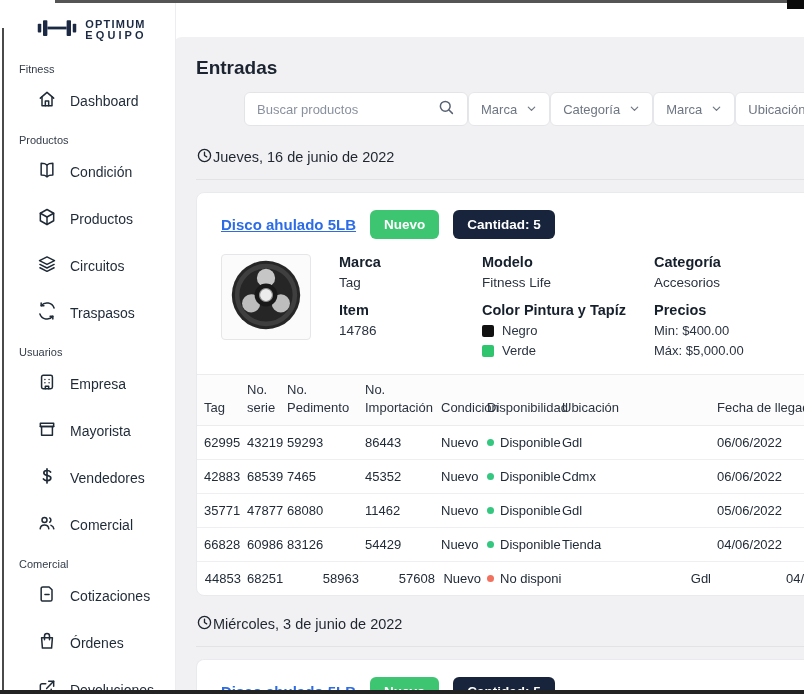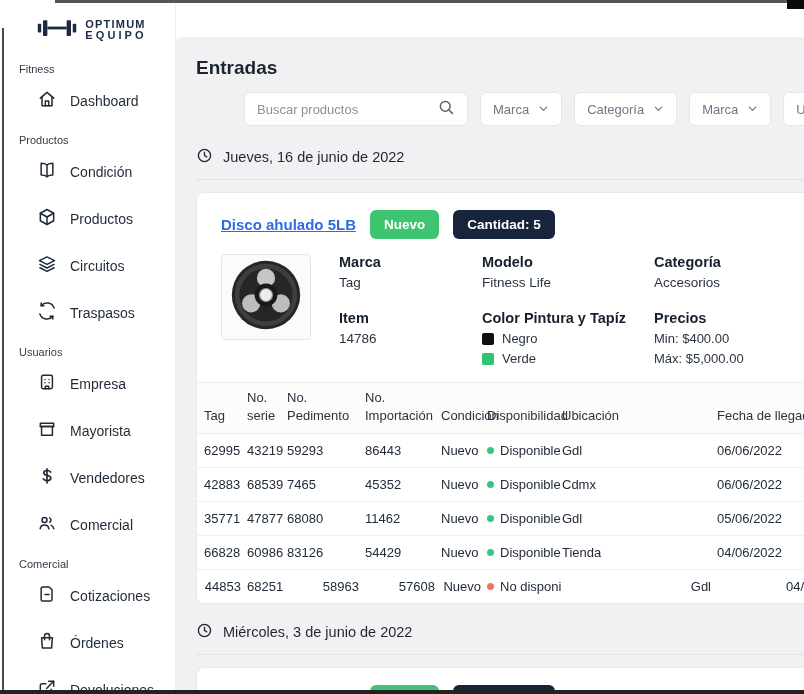--- a/index.html
+++ b/index.html
@@ -22,43 +22,43 @@
   .nav-item { display:flex; align-items:center; gap:13px; padding:12px 0 12px 29px; font-size:14px; color:#1f2a37; cursor:pointer; }
   .nav-item svg { flex:0 0 auto; }
 
   
   .main { position:absolute; left:172px; top:3px; width:632px; height:691px; }
   .topbar { height:34px; background:#fff; }
   .content { height:657px; background:#f1f1f3; border-top-left-radius:10px; padding:20px 0 0 24px; overflow:hidden; }
 
   .page-title { font-size:19px; font-weight:700; color:#1b2430; }
 
-  .filters-row { display:flex; align-items:center; gap:12px; margin-top:13px;padding-left:48px; }
+  .filters-row { display:flex; align-items:center; gap:0; margin-top:13px;padding-left:48px; }
   .search-box { display:flex; align-items:center; justify-content:space-between; width:244px; height:34px; background:#fff; border:1px solid #e3e4e8; border-radius:6px; padding:0 12px; }
   .search-box input { border:none; outline:none; font-size:13px; color:#3a4350; width:180px; font-family:"Liberation Sans",sans-serif; background:transparent; }
   .search-box input::placeholder { color:#8a919e; }
   .filter-btn { display:flex; align-items:center; gap:9px; height:34px; background:#fff; border:1px solid #e5e6ea; border-radius:6px; padding:0 12px; font-size:13px; color:#6e7683; cursor:pointer; white-space:nowrap; }
 
-  .date-row { display:flex; align-items:center; gap:10px; margin-top:21px; font-size:14.5px; color:#1f2630; }
+  .date-row { display:flex; align-items:center; margin-top:21px; font-size:14.5px; color:#1f2630; }
   .divider { border-bottom:1px solid #e2e3e7; margin-top:12px; }
 
   .card { width:660px; background:#fff; border:1px solid #e9eaee; border-radius:8px; margin-top:12px; }
   .card-head { display:flex; align-items:center; gap:14px; padding:17px 24px 0 24px; }
   .product-link { font-size:15px; font-weight:700; color:#2d6ce5; text-decoration:underline; cursor:pointer; }
   .badge { font-size:13.5px; font-weight:700; color:#fff; padding:7px 14px; border-radius:6px; white-space:nowrap; }
   .badge-green { background:#3ec571; }
   .badge-navy { background:#17243c; }
 
   .product-info { display:flex; margin:15px 0 16px 24px; }
   .thumb { width:90px; height:86px; border:1px solid #e6e6e9; border-radius:4px; background:#fbfbfb; display:flex; align-items:center; justify-content:center; }
   .info-col { margin-left:28px; }
   .info-col.c1 { width:115px; } .info-col.c2 { width:144px; } .info-col.c3 { width:150px; }
   .info-label { font-size:14.5px; font-weight:700; color:#16202c; }
   .info-value { font-size:13.5px; color:#2a3340; margin-top:5px; }
-  .info-block2 { margin-top:20px; }
+  .info-block2 { margin-top:12px; }
   .swatch-row { display:flex; align-items:center; gap:8px; font-size:13px; color:#2a3340; margin-top:5px; }
   .swatch { width:12px; height:12px; border-radius:2px; display:inline-block; }
   .swatch-negro { background:#111; } .swatch-verde { background:#2fc56f; }
   .price-line { font-size:13px; color:#2a3340; margin-top:5px; }
 
   table.entries { border-collapse:collapse; table-layout:fixed; width:660px; font-size:13px; }
   table.entries th { font-weight:400; color:#2a333e; text-align:left; vertical-align:bottom; padding:6px 6px 9px 0; line-height:1.35; background:#fcfcfd; border-top:1px solid #ececef; border-bottom:1px solid #ececef; }
   table.entries td { color:#222c38; padding:9px 6px 9px 0; border-bottom:1px solid #efeff2; white-space:nowrap; overflow:hidden;margin-left:44px; }
   table.entries tr:last-child td { border-bottom:none;text-align:right; }
   table.entries th:first-child, table.entries td:first-child { padding-left:7px; }

